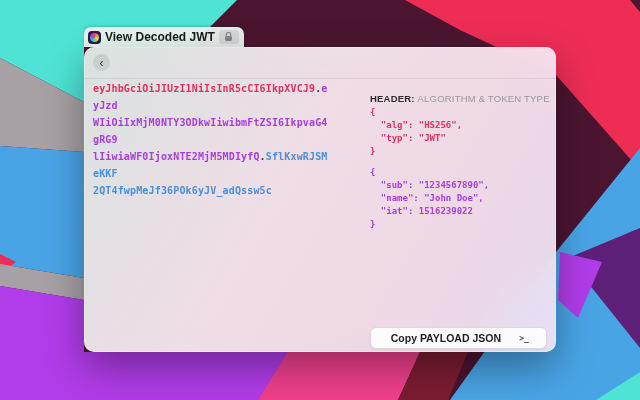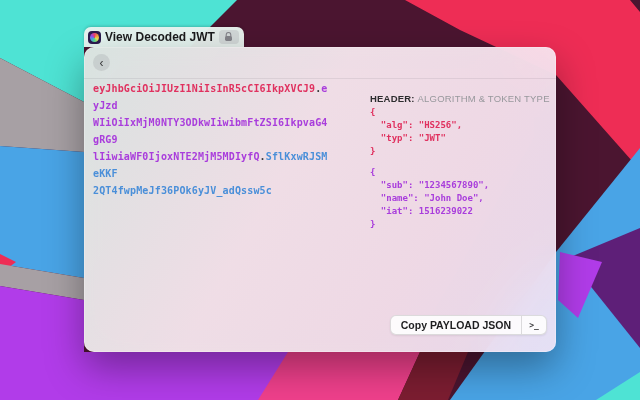--- a/index.html
+++ b/index.html
@@ -61,23 +61,23 @@
 
   .right-col{position:absolute;left:254px;top:46px;width:210px;margin-left:32px;}
   .section-label{font-size:9.5px;font-weight:bold;color:var(--label-dark);letter-spacing:0.2px;margin:0;}
   .section-sublabel{font-weight:normal;color:var(--label-gray);}
   .code{font-family:"DejaVu Sans Mono",monospace;font-size:9px;font-weight:bold;
     line-height:13px;margin:2px 0 8px 0;white-space:pre;}
   .code-header{color:var(--token-header);}
   .code-payload{color:var(--token-payload);}
 
   .action-button{
-    position:absolute;right:9px;bottom:17px;height:20px;border-radius:6px;
+    position:absolute;right:9px;bottom:3px;height:20px;border-radius:6px;
     background:rgba(255,255,255,0.88);border:1px solid rgba(0,0,0,0.13);
-    display:flex;align-items:stretch;padding:0;cursor:pointer;
+    display:flex;align-items:stretch;padding:10px;cursor:pointer;
     font-family:"Liberation Sans",sans-serif;box-shadow:0 1px 2px rgba(0,0,0,0.08);
   }
   .action-button .btn-label{display:flex;align-items:center;padding:0 10px;
     font-size:10.5px;font-weight:bold;color:#1d1d1f;white-space:nowrap;}
   .action-button .btn-shortcut{display:flex;align-items:center;justify-content:center;
     width:24px;border-left:1px solid rgba(0,0,0,0.13);
     font-family:"DejaVu Sans Mono",monospace;font-size:8px;font-weight:bold;color:#3a3a3c;}
 </style>
 </head>
 <body>

